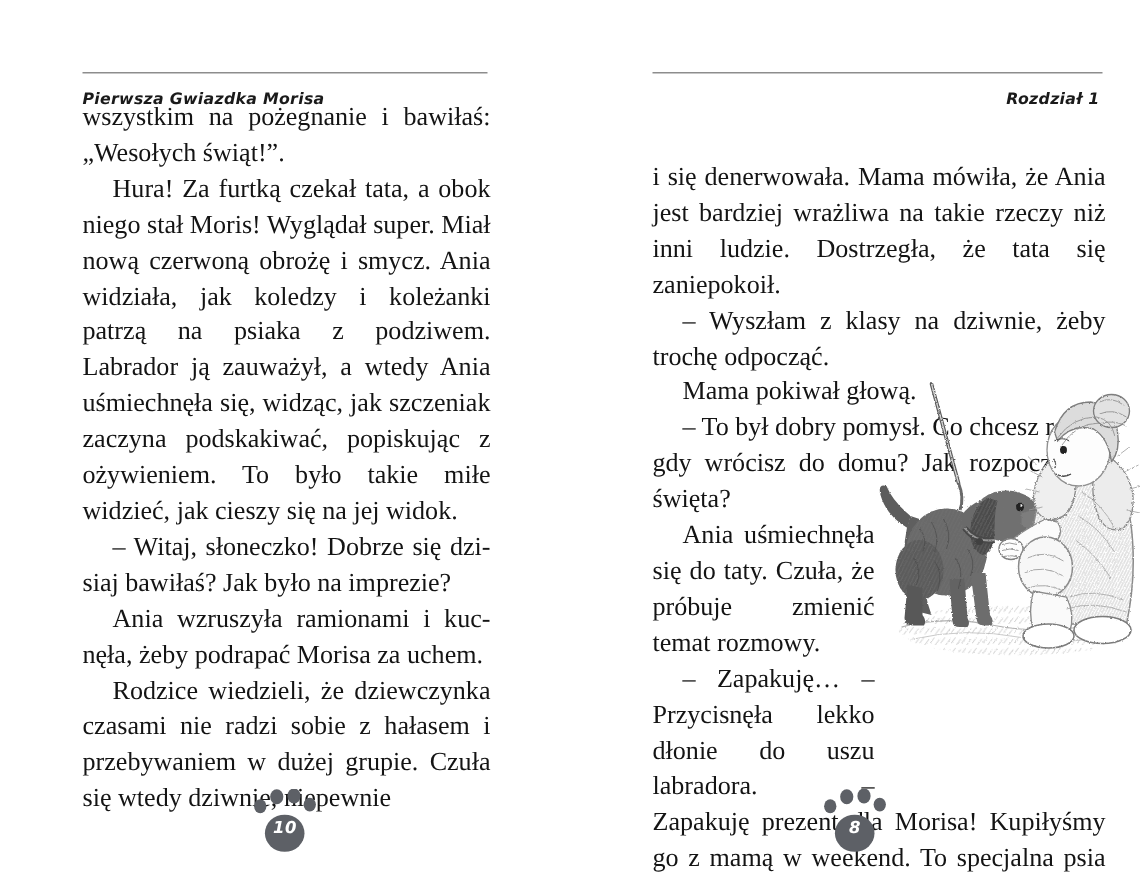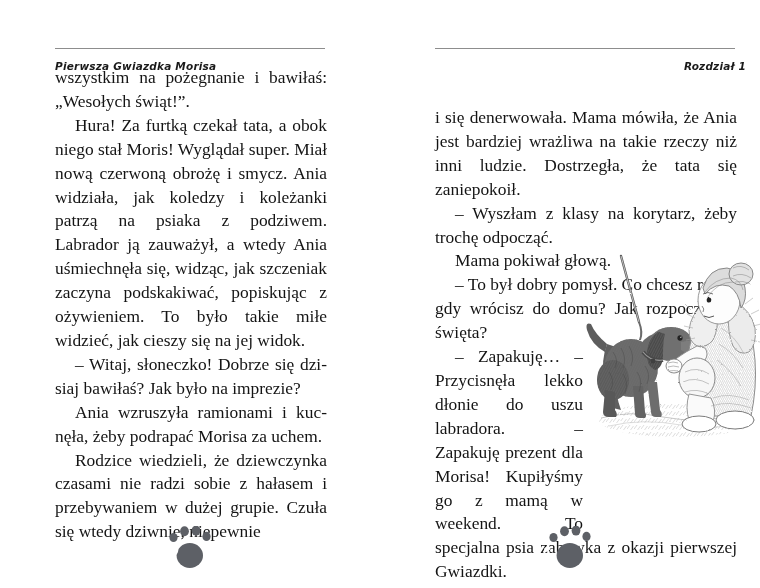--- a/index.html
+++ b/index.html
@@ -33,21 +33,21 @@
     font-family: "DejaVu Sans", sans-serif;
     font-size: 10.5px;
     font-weight: 700;
     font-style: italic;
     letter-spacing: 0.2px;
     color: #1a1a1a;
     white-space: nowrap;
     margin-top: 36px;
   }
   .page-left .running-head  { left: 55px;  text-align: left; }
-  .page-right .running-head { right: 14px; text-align: right; }
+  .page-right .running-head { right: 27px; text-align: right; }
 
   .head-rule {
     position: absolute;
     top: 48px;
     height: 0;
     border-top: 1.4px solid #8d8d8d;
   }
   .page-left .head-rule  { left: 55px;  width: 270px; }
   .page-right .head-rule { left: 55px;  width: 300px; }
 
@@ -99,20 +99,21 @@
     height: 46px;
   }
   .page-left .folio  { left: 163px; }
   .page-right .folio { left: 163px; }
   .folio svg { display: block; width: 100%; height: 100%; }
   .folio-number {
     position: absolute;
     left: 0;
     top: 19px;
     width: 54px;
+    text-align: center;
     font-family: "DejaVu Sans", sans-serif;
     font-size: 11px;
     font-weight: 700;
     font-style: italic;
     color: #ffffff;
     letter-spacing: 0.3px;
   }
 </style>
 </head>
 <body>
@@ -146,24 +147,25 @@
   </div>
 
   <div class="page page-right">
 
     <div class="running-head">Rozdział 1</div>
 
     <div class="head-rule"></div>
 
     <div class="column">
       <p class="noindent">i się denerwowała. Mama mówiła, że Ania jest bardziej wrażliwa na takie rzeczy niż inni ludzie. Dostrzegła, że tata się zaniepokoił.</p>
-      <p>– Wyszłam z klasy na korytarz, żeby trochę odpocząć.</p>
+      <p>– Wyszłam z klasy na dziwnie, żeby trochę odpocząć.</p>
       <p>Mama pokiwał głową.</p>
       <p>– To był dobry pomysł. Co chcesz robić, gdy wrócisz do domu? Jak rozpocz­niesz święta?</p>
       <div class="art-float"></div>
+      <p>Ania uśmiech­nęła się do taty. Czuła, że próbuje zmienić temat rozmowy.</p>
       <p>– Zapakuję… – Przycisnęła lekko dłonie do uszu labradora. – Zapakuję prezent dla Morisa! Kupiłyśmy go z mamą w weekend. To specjalna psia zabawka z okazji pierwszej Gwiazdki.</p>
     </div>
 
     <div class="folio">
       <svg viewBox="0 0 54 46" xmlns="http://www.w3.org/2000/svg">
         <ellipse cx="10.5" cy="11.5" rx="4.1" ry="4.6" fill="#5d6066"></ellipse>
         <ellipse cx="21.5" cy="5.2" rx="4.4" ry="5.0" fill="#5d6066"></ellipse>
         <ellipse cx="33.0" cy="4.6" rx="4.4" ry="5.0" fill="#5d6066"></ellipse>
         <ellipse cx="43.5" cy="10.4" rx="4.1" ry="4.6" fill="#5d6066"></ellipse>
         <ellipse cx="26.8" cy="29.5" rx="13.2" ry="12.4" fill="#5d6066"></ellipse>

